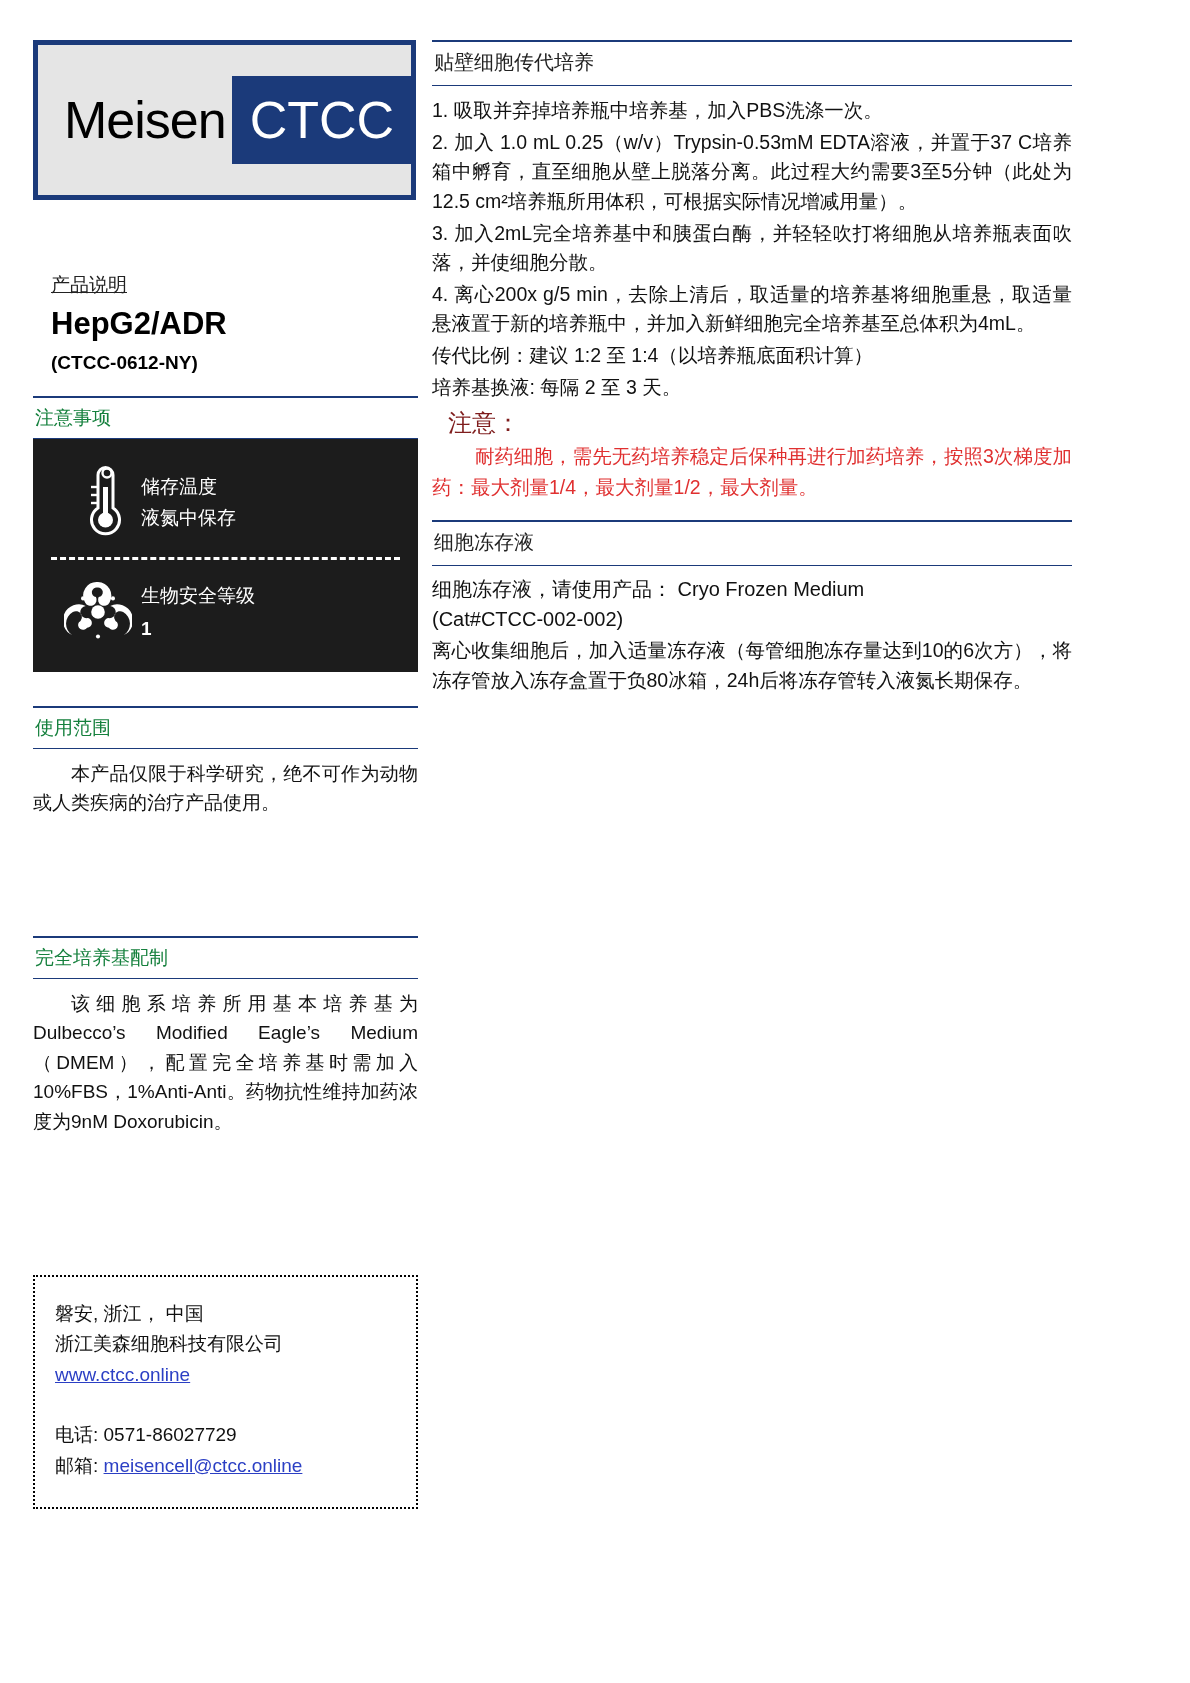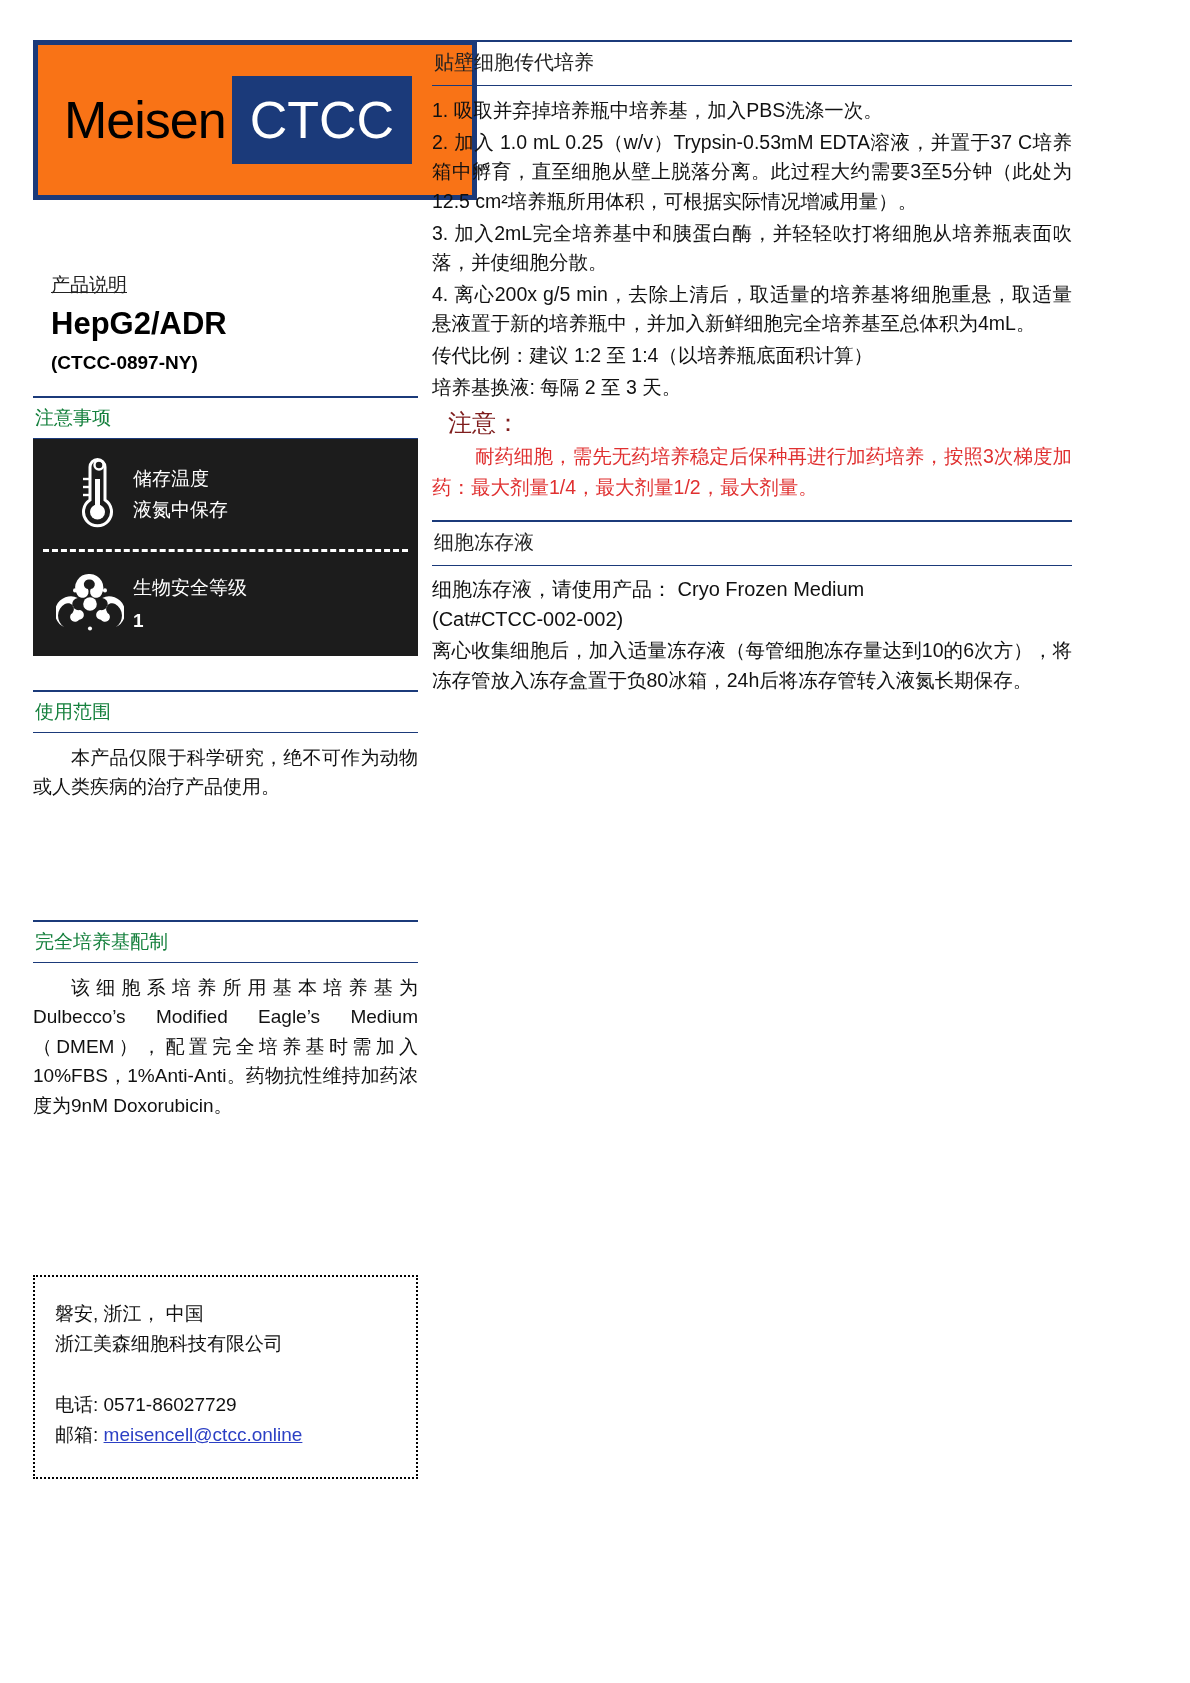--- a/index.html
+++ b/index.html
@@ -24,25 +24,25 @@
 
   
   .left-col {
     position: absolute;
     left: 33px;
     top: 40px;
     width: 385px;
   }
 
   .logo-box {
-    width: 444px;
+    width: 383px;
     height: 160px;
     border: 5px solid #1b3a7a;
     box-sizing: border-box;
-    background: #f97316;
+    background: #e5e5e5;
     display: flex;
     align-items: center;
     padding: 10px 12px;
     box-sizing: border-box;
   }
   .logo-inner {
     display: flex;
     align-items: stretch;
     width: 100%;
     height: 88px;
@@ -108,21 +108,21 @@
     color: #15803d;
     padding: 7px 0 7px 2px;
     font-family: Liberation Mono, monospace;
   }
 
   .black-card {
     background: #1c1c1c;
     color: #ffffff;
     width: 385px;
     box-sizing: border-box;
-    padding: 0;
+    padding: 8px;
   }
   .card-row {
     display: flex;
     align-items: center;
     padding: 18px 10px 18px 14px;
     box-sizing: border-box;
   }
   .card-row .icon {
     width: 86px;
     flex: 0 0 86px;
@@ -216,21 +216,21 @@
 
     <div class="logo-box">
       <div class="logo-inner">
         <div class="logo-meisen">Meisen</div>
         <div class="logo-ctcc">CTCC</div>
       </div>
     </div>
 
     <div class="prod-label">产品说明</div>
     <div class="prod-name">HepG2/ADR</div>
-    <div class="prod-cat">(CTCC-0897-NY)</div>
+    <div class="prod-cat">(CTCC-0612-NY)</div>
 
     <div style="height:22px"></div>
     <hr class="rule">
     <div class="sec-head">注意事项</div>
     <hr class="rule-thin">
 
     <div class="black-card">
       <div class="card-row">
         <div class="icon">
           <svg width="50" height="74" viewBox="0 0 50 74" aria-hidden="true">
@@ -283,20 +283,21 @@
     <hr class="rule">
     <div class="sec-head">完全培养基配制</div>
     <hr class="rule-thin">
     <div style="height:10px"></div>
     <div class="body-text indent">该细胞系培养所用基本培养基为 Dulbecco’s Modified Eagle’s Medium（DMEM），配置完全培养基时需加入10%FBS，1%Anti-Anti。药物抗性维持加药浓度为9nM Doxorubicin。</div>
   </div>
 
   <div class="footer-box">
     <div>磐安, 浙江， 中国</div>
     <div>浙江美森细胞科技有限公司</div>
+    <div class="link">www.ctcc.online</div>
     <div style="height:30px"></div>
     <div>电话: 0571-86027729</div>
     <div>
       <span>邮箱: </span><span class="link">meisencell@ctcc.online</span>
     </div>
   </div>
 
   <div class="right-col">
     <hr class="rule">
     <div class="r-head">贴壁细胞传代培养</div>

